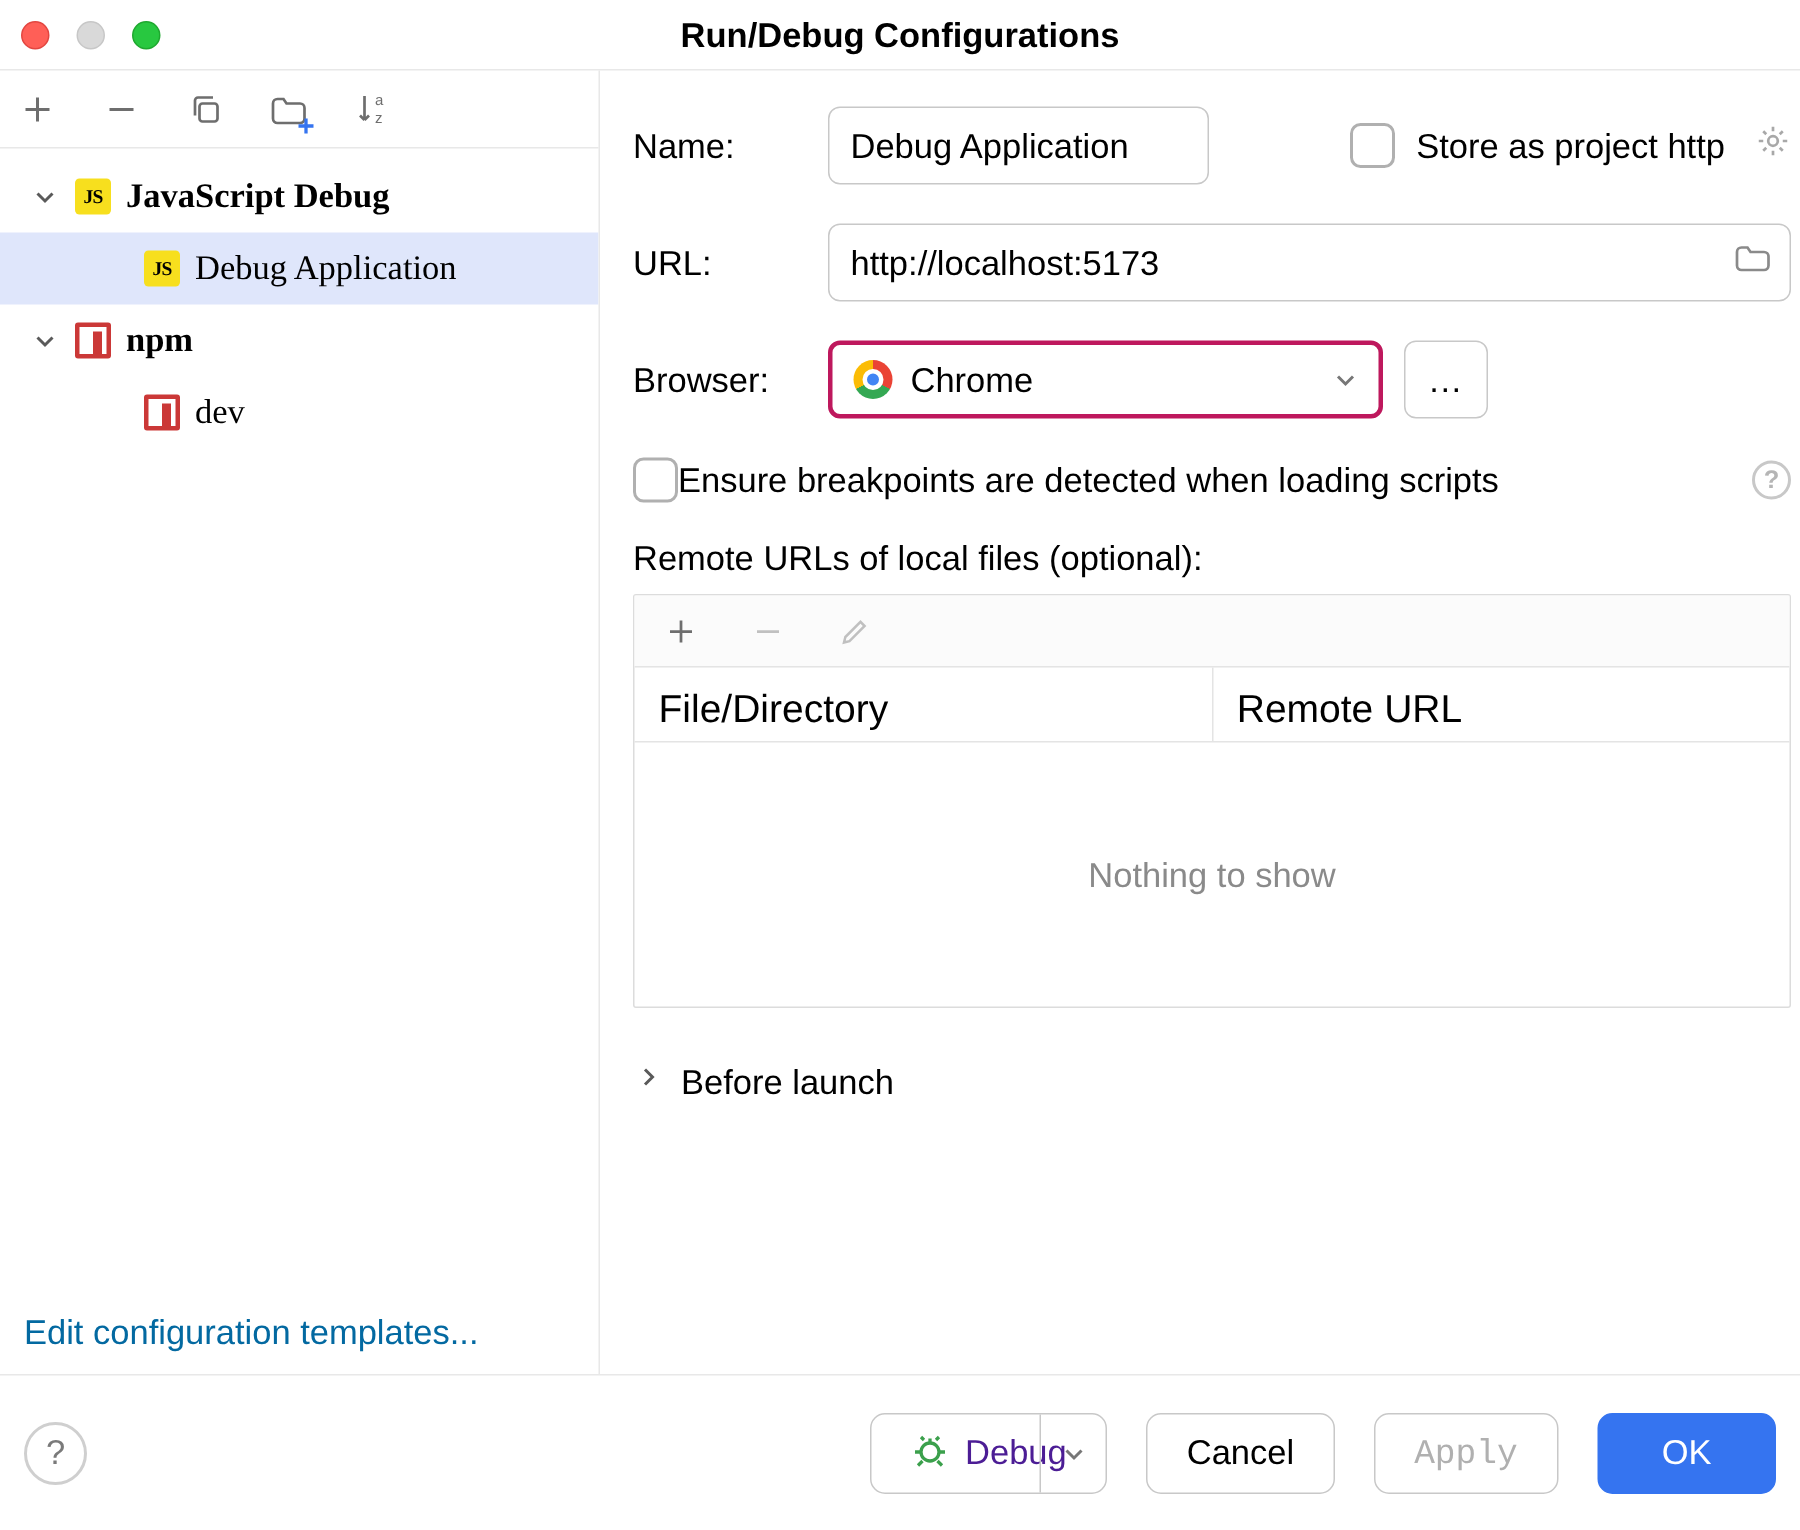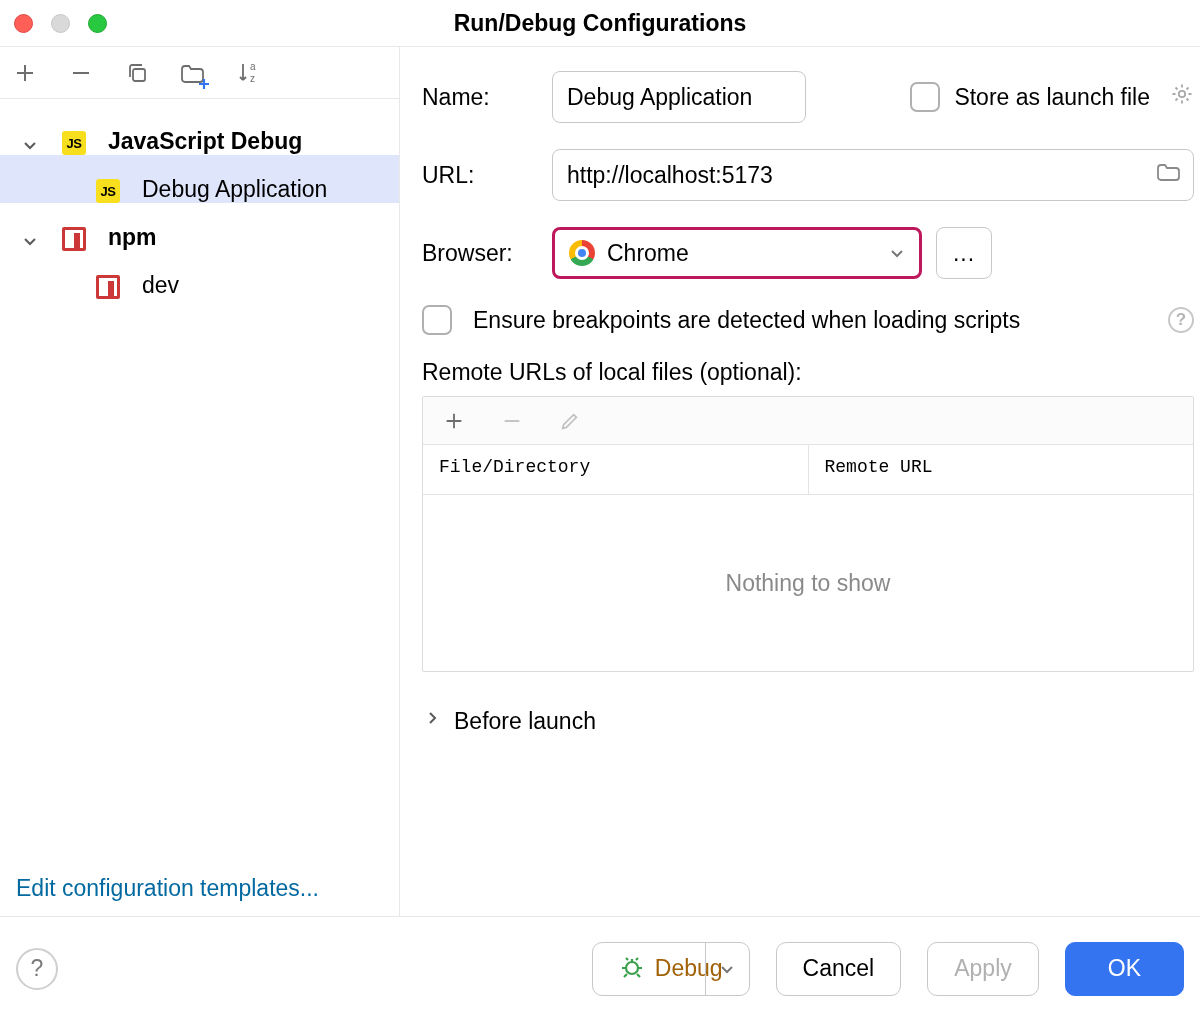--- a/index.html
+++ b/index.html
@@ -59,25 +59,26 @@
     color: #6e6e6e;
   }
   .tree {
     flex: 1;
     padding-top: 8px;
     overflow: auto;
   }
   .tree-row {
     height: 48px;
     display: flex;
-    align-items: flex-end;
-    gap: 22px;
+    align-items: center;
+    gap: 10px;
     padding-left: 20px;
     padding-right: 10px;
     cursor: default;
+    font-family: Liberation Serif, serif;
   }
   .tree-row.nested { padding-left: 96px; }
   .tree-row.selected { background: #dfe6fb; }
   .tree-chevron {
     width: 20px; height: 20px;
     color: #5a5a5a;
     display: flex; align-items: center; justify-content: center;
   }
   .js-icon {
     width: 24px; height: 24px;
@@ -191,21 +192,21 @@
     border: 1px solid #c8c8c8;
     border-radius: 8px;
     display: flex; align-items: center; justify-content: center;
     margin-left: 14px;
     font-size: 23px;
     letter-spacing: 1px;
   }
   .check-row {
     display: flex;
     align-items: center;
-    gap: 21px;
+    gap: 0;
     margin-bottom: 24px;
   }
   .help-icon {
     margin-left: auto;
     color: #b5b5b5;
     width: 26px; height: 26px;
     border: 2px solid #c8c8c8;
     border-radius: 50%;
     display: flex; align-items: center; justify-content: center;
     font-size: 17px;
@@ -225,22 +226,21 @@
     background: #fbfbfb;
   }
   .rt-head {
     display: flex;
     height: 50px;
     border-bottom: 1px solid #e4e4e4;
   }
   .rt-head > div {
     flex: 1;
     padding: 12px 16px;
-    font-size: 18px;
-    font-family: Liberation Mono, monospace;
+    font-size: 26px;
   }
   .rt-head > div:first-child { border-right: 1px solid #e4e4e4; }
   .rt-body {
     height: 176px;
     display: flex; align-items: center; justify-content: center;
     color: #8a8a8a;
   }
   .before-launch {
     margin-top: 36px;
     display: flex;
@@ -273,24 +273,24 @@
     display: flex;
     align-items: center;
     gap: 10px;
   }
   .btn.primary {
     background: #3574f0;
     border-color: #3574f0;
     color: #ffffff;
     padding: 0 42px;
   }
-  .btn.disabled { color: #b0b0b0; }
+  .btn.disabled { color: #b0b0b0; font-family: Liberation Mono, monospace; }
   .debug-btn {
     position: relative;
-    color: #a16207;
+    color: #4c1d95;
   }
   .split {
     position: absolute;
     right: 0; top: 0; bottom: 0;
     width: 44px;
     border-left: 1px solid #c8c8c8;
     display: flex; align-items: center; justify-content: center;
   }
   .bug-icon { color: #3ba04c; }
   .spacer-flex { flex: 1; }
@@ -376,21 +376,21 @@
       <span class="edit-templates">Edit configuration templates...</span>
     </div>
   </div>
 
   <div class="form">
     <div class="row">
       <div class="field-label">Name:</div>
       <input class="txt name-input" type="text" value="Debug Application" style="">
       <div class="store-group">
         <div class="chk"></div>
-        <span>Store as launch file</span>
+        <span>Store as project http</span>
         <span class="gear-icon">
           <svg width="24" height="24" viewBox="0 0 24 24" fill="none" stroke="currentColor" stroke-width="1.8">
               <circle cx="12" cy="12" r="3.2"></circle>
               <path d="M12 2.5v3M12 18.5v3M21.5 12h-3M5.5 12h-3M18.5 5.5l-2 2M7.5 16.5l-2 2M18.5 18.5l-2-2M7.5 7.5l-2-2"></path>
             </svg>
         </span>
       </div>
     </div>
 
     <div class="row">

